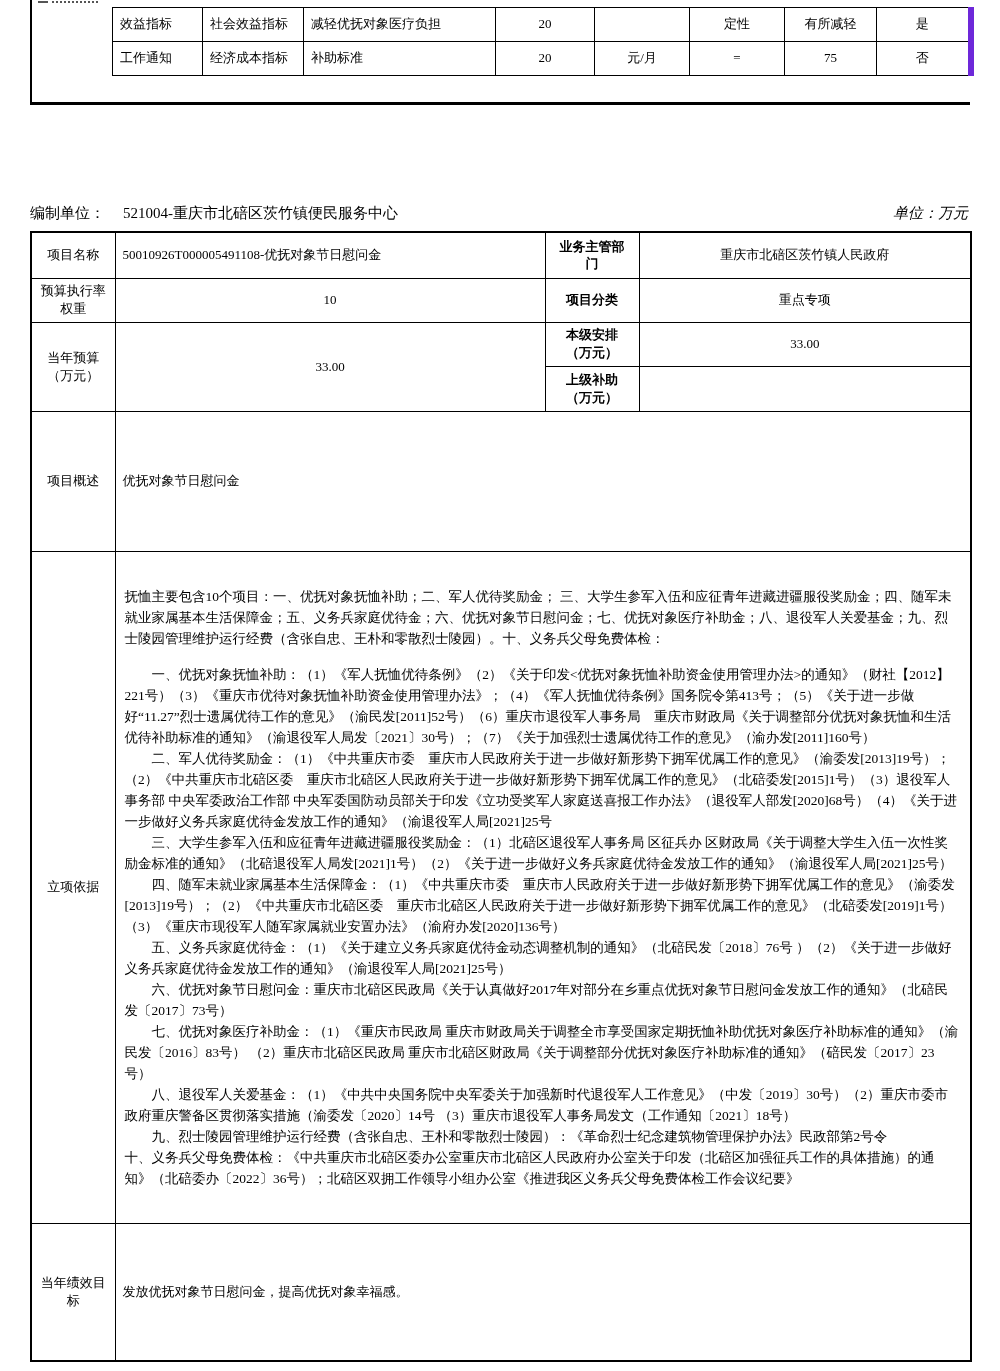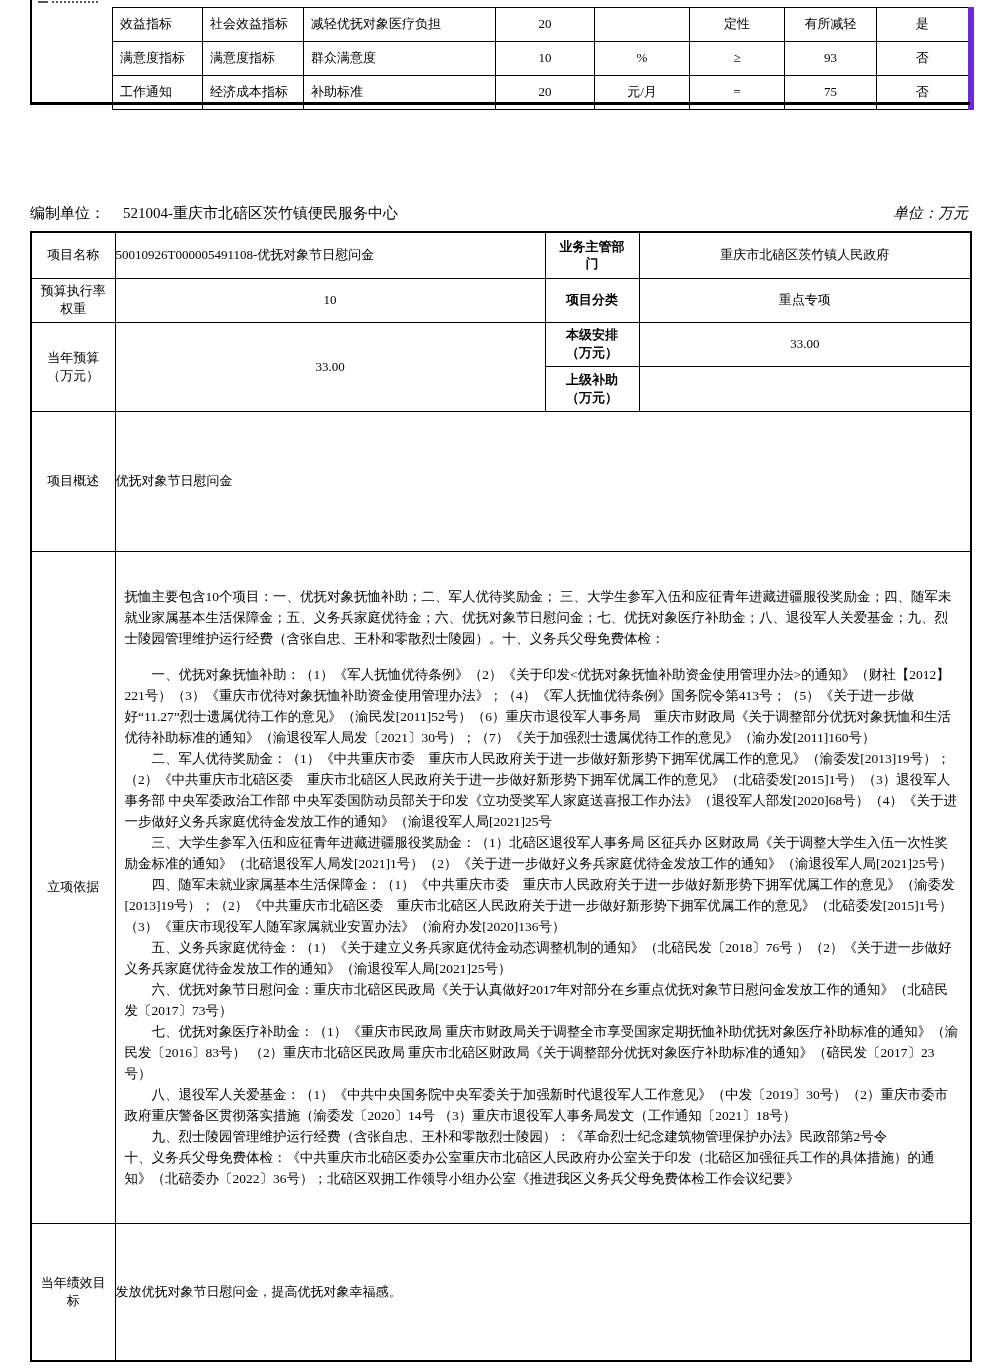--- a/index.html
+++ b/index.html
@@ -21,21 +21,21 @@
   .title{position:absolute;top:133px;left:0;width:1000px;text-align:center;font-size:23px;font-weight:bold;letter-spacing:1px;}
   .meta{position:absolute;top:204px;left:30px;width:940px;height:18px;font-size:15px;}
   .meta-value{margin-left:18px;}
   .meta-unit{position:absolute;right:2px;top:0;font-style:italic;}
 
   
   table.main{position:absolute;left:30px;top:231px;width:940px;height:955px;border-collapse:collapse;table-layout:fixed;font-size:13px;border:2px solid #000;}
   .main td{border:1px solid #000;padding:2px 6px;line-height:1.35;vertical-align:middle;overflow:hidden;}
   .main td.lab{text-align:center;padding:2px 5px;}
   .main td.lab2{text-align:center;padding:2px 11px;font-weight:bold;}
-  .main td.vleft{text-align:left;padding-left:0;}
+  .main td.vleft{text-align:left;padding-left:7px;}
   .main td.vcenter{text-align:center;}
   .basis-cell{vertical-align:middle;padding:6px 9px !important;}
   .basis p{margin:0;font-size:13.5px;line-height:21px;text-align:left;}
   .basis p.indent{text-indent:2em;}
   .basis p.gap{margin-top:15px;}
 </style>
 </head>
 <body>
 
 <div class="page">
@@ -58,30 +58,20 @@
       <tbody>
           <tr>
         <td class="tl">效益指标</td>
         <td class="tl">社会效益指标</td>
         <td class="tl">减轻优抚对象医疗负担</td>
         <td class="tc">20</td>
         <td class="tc"></td>
         <td class="tc">定性</td>
         <td class="tc">有所减轻</td>
         <td class="tc">是</td>
-      </tr>
-      <tr>
-        <td class="tl">满意度指标</td>
-        <td class="tl">满意度指标</td>
-        <td class="tl">群众满意度</td>
-        <td class="tc">10</td>
-        <td class="tc">%</td>
-        <td class="tc">≥</td>
-        <td class="tc">93</td>
-        <td class="tc">否</td>
       </tr>
       <tr>
         <td class="tl">工作通知</td>
         <td class="tl">经济成本指标</td>
         <td class="tl">补助标准</td>
         <td class="tc">20</td>
         <td class="tc">元/月</td>
         <td class="tc">=</td>
         <td class="tc">75</td>
         <td class="tc">否</td>
@@ -132,21 +122,21 @@
       <td class="vleft" colspan="3">优抚对象节日慰问金</td>
     </tr>
     <tr style="height:672px">
       <td class="lab">立项依据</td>
       <td class="basis-cell" colspan="3">
         <div class="basis">
           <p>抚恤主要包含10个项目：一、优抚对象抚恤补助；二、军人优待奖励金； 三、大学生参军入伍和应征青年进藏进疆服役奖励金；四、随军未就业家属基本生活保障金；五、义务兵家庭优待金；六、优抚对象节日慰问金；七、优抚对象医疗补助金；八、退役军人关爱基金；九、烈士陵园管理维护运行经费（含张自忠、王朴和零散烈士陵园）。十、义务兵父母免费体检：</p>
           <p class="indent gap">一、优抚对象抚恤补助：（1）《军人抚恤优待条例》（2）《关于印发&lt;优抚对象抚恤补助资金使用管理办法&gt;的通知》（财社【2012】221号）（3）《重庆市优待对象抚恤补助资金使用管理办法》；（4）《军人抚恤优待条例》国务院令第413号；（5）《关于进一步做好“11.27”烈士遗属优待工作的意见》（渝民发[2011]52号）（6）重庆市退役军人事务局　重庆市财政局《关于调整部分优抚对象抚恤和生活优待补助标准的通知》（渝退役军人局发〔2021〕30号）；（7）《关于加强烈士遗属优待工作的意见》（渝办发[2011]160号）</p>
           <p class="indent">二、军人优待奖励金：（1）《中共重庆市委　重庆市人民政府关于进一步做好新形势下拥军优属工作的意见》（渝委发[2013]19号）；（2）《中共重庆市北碚区委　重庆市北碚区人民政府关于进一步做好新形势下拥军优属工作的意见》（北碚委发[2015]1号）（3）退役军人事务部 中央军委政治工作部 中央军委国防动员部关于印发《立功受奖军人家庭送喜报工作办法》（退役军人部发[2020]68号）（4）《关于进一步做好义务兵家庭优待金发放工作的通知》（渝退役军人局[2021]25号</p>
           <p class="indent">三、大学生参军入伍和应征青年进藏进疆服役奖励金：（1）北碚区退役军人事务局 区征兵办 区财政局《关于调整大学生入伍一次性奖励金标准的通知》（北碚退役军人局发[2021]1号）（2）《关于进一步做好义务兵家庭优待金发放工作的通知》（渝退役军人局[2021]25号）</p>
-          <p class="indent">四、随军未就业家属基本生活保障金：（1）《中共重庆市委　重庆市人民政府关于进一步做好新形势下拥军优属工作的意见》（渝委发[2013]19号）；（2）《中共重庆市北碚区委　重庆市北碚区人民政府关于进一步做好新形势下拥军优属工作的意见》（北碚委发[2015]1号）（3）《重庆市现役军人随军家属就业安置办法》（渝府办发[2020]136号）</p>
+          <p class="indent">四、随军未就业家属基本生活保障金：（1）《中共重庆市委　重庆市人民政府关于进一步做好新形势下拥军优属工作的意见》（渝委发[2013]19号）；（2）《中共重庆市北碚区委　重庆市北碚区人民政府关于进一步做好新形势下拥军优属工作的意见》（北碚委发[2019]1号）（3）《重庆市现役军人随军家属就业安置办法》（渝府办发[2020]136号）</p>
           <p class="indent">五、义务兵家庭优待金：（1）《关于建立义务兵家庭优待金动态调整机制的通知》（北碚民发〔2018〕76号 ）（2）《关于进一步做好义务兵家庭优待金发放工作的通知》（渝退役军人局[2021]25号）</p>
           <p class="indent">六、优抚对象节日慰问金：重庆市北碚区民政局《关于认真做好2017年对部分在乡重点优抚对象节日慰问金发放工作的通知》（北碚民发〔2017〕73号）</p>
           <p class="indent">七、优抚对象医疗补助金：（1）《重庆市民政局 重庆市财政局关于调整全市享受国家定期抚恤补助优抚对象医疗补助标准的通知》（渝民发〔2016〕83号） （2）重庆市北碚区民政局 重庆市北碚区财政局《关于调整部分优抚对象医疗补助标准的通知》（碚民发〔2017〕23号）</p>
           <p class="indent">八、退役军人关爱基金：（1）《中共中央国务院中央军委关于加强新时代退役军人工作意见》（中发〔2019〕30号）（2）重庆市委市政府重庆警备区贯彻落实措施（渝委发〔2020〕14号 （3）重庆市退役军人事务局发文（工作通知〔2021〕18号）</p>
           <p class="indent">九、烈士陵园管理维护运行经费（含张自忠、王朴和零散烈士陵园）：《革命烈士纪念建筑物管理保护办法》民政部第2号令</p>
           <p>十、义务兵父母免费体检：《中共重庆市北碚区委办公室重庆市北碚区人民政府办公室关于印发（北碚区加强征兵工作的具体措施）的通知》（北碚委办〔2022〕36号）；北碚区双拥工作领导小组办公室《推进我区义务兵父母免费体检工作会议纪要》</p>
         </div>
       </td>
     </tr>
     <tr style="height:138px">

